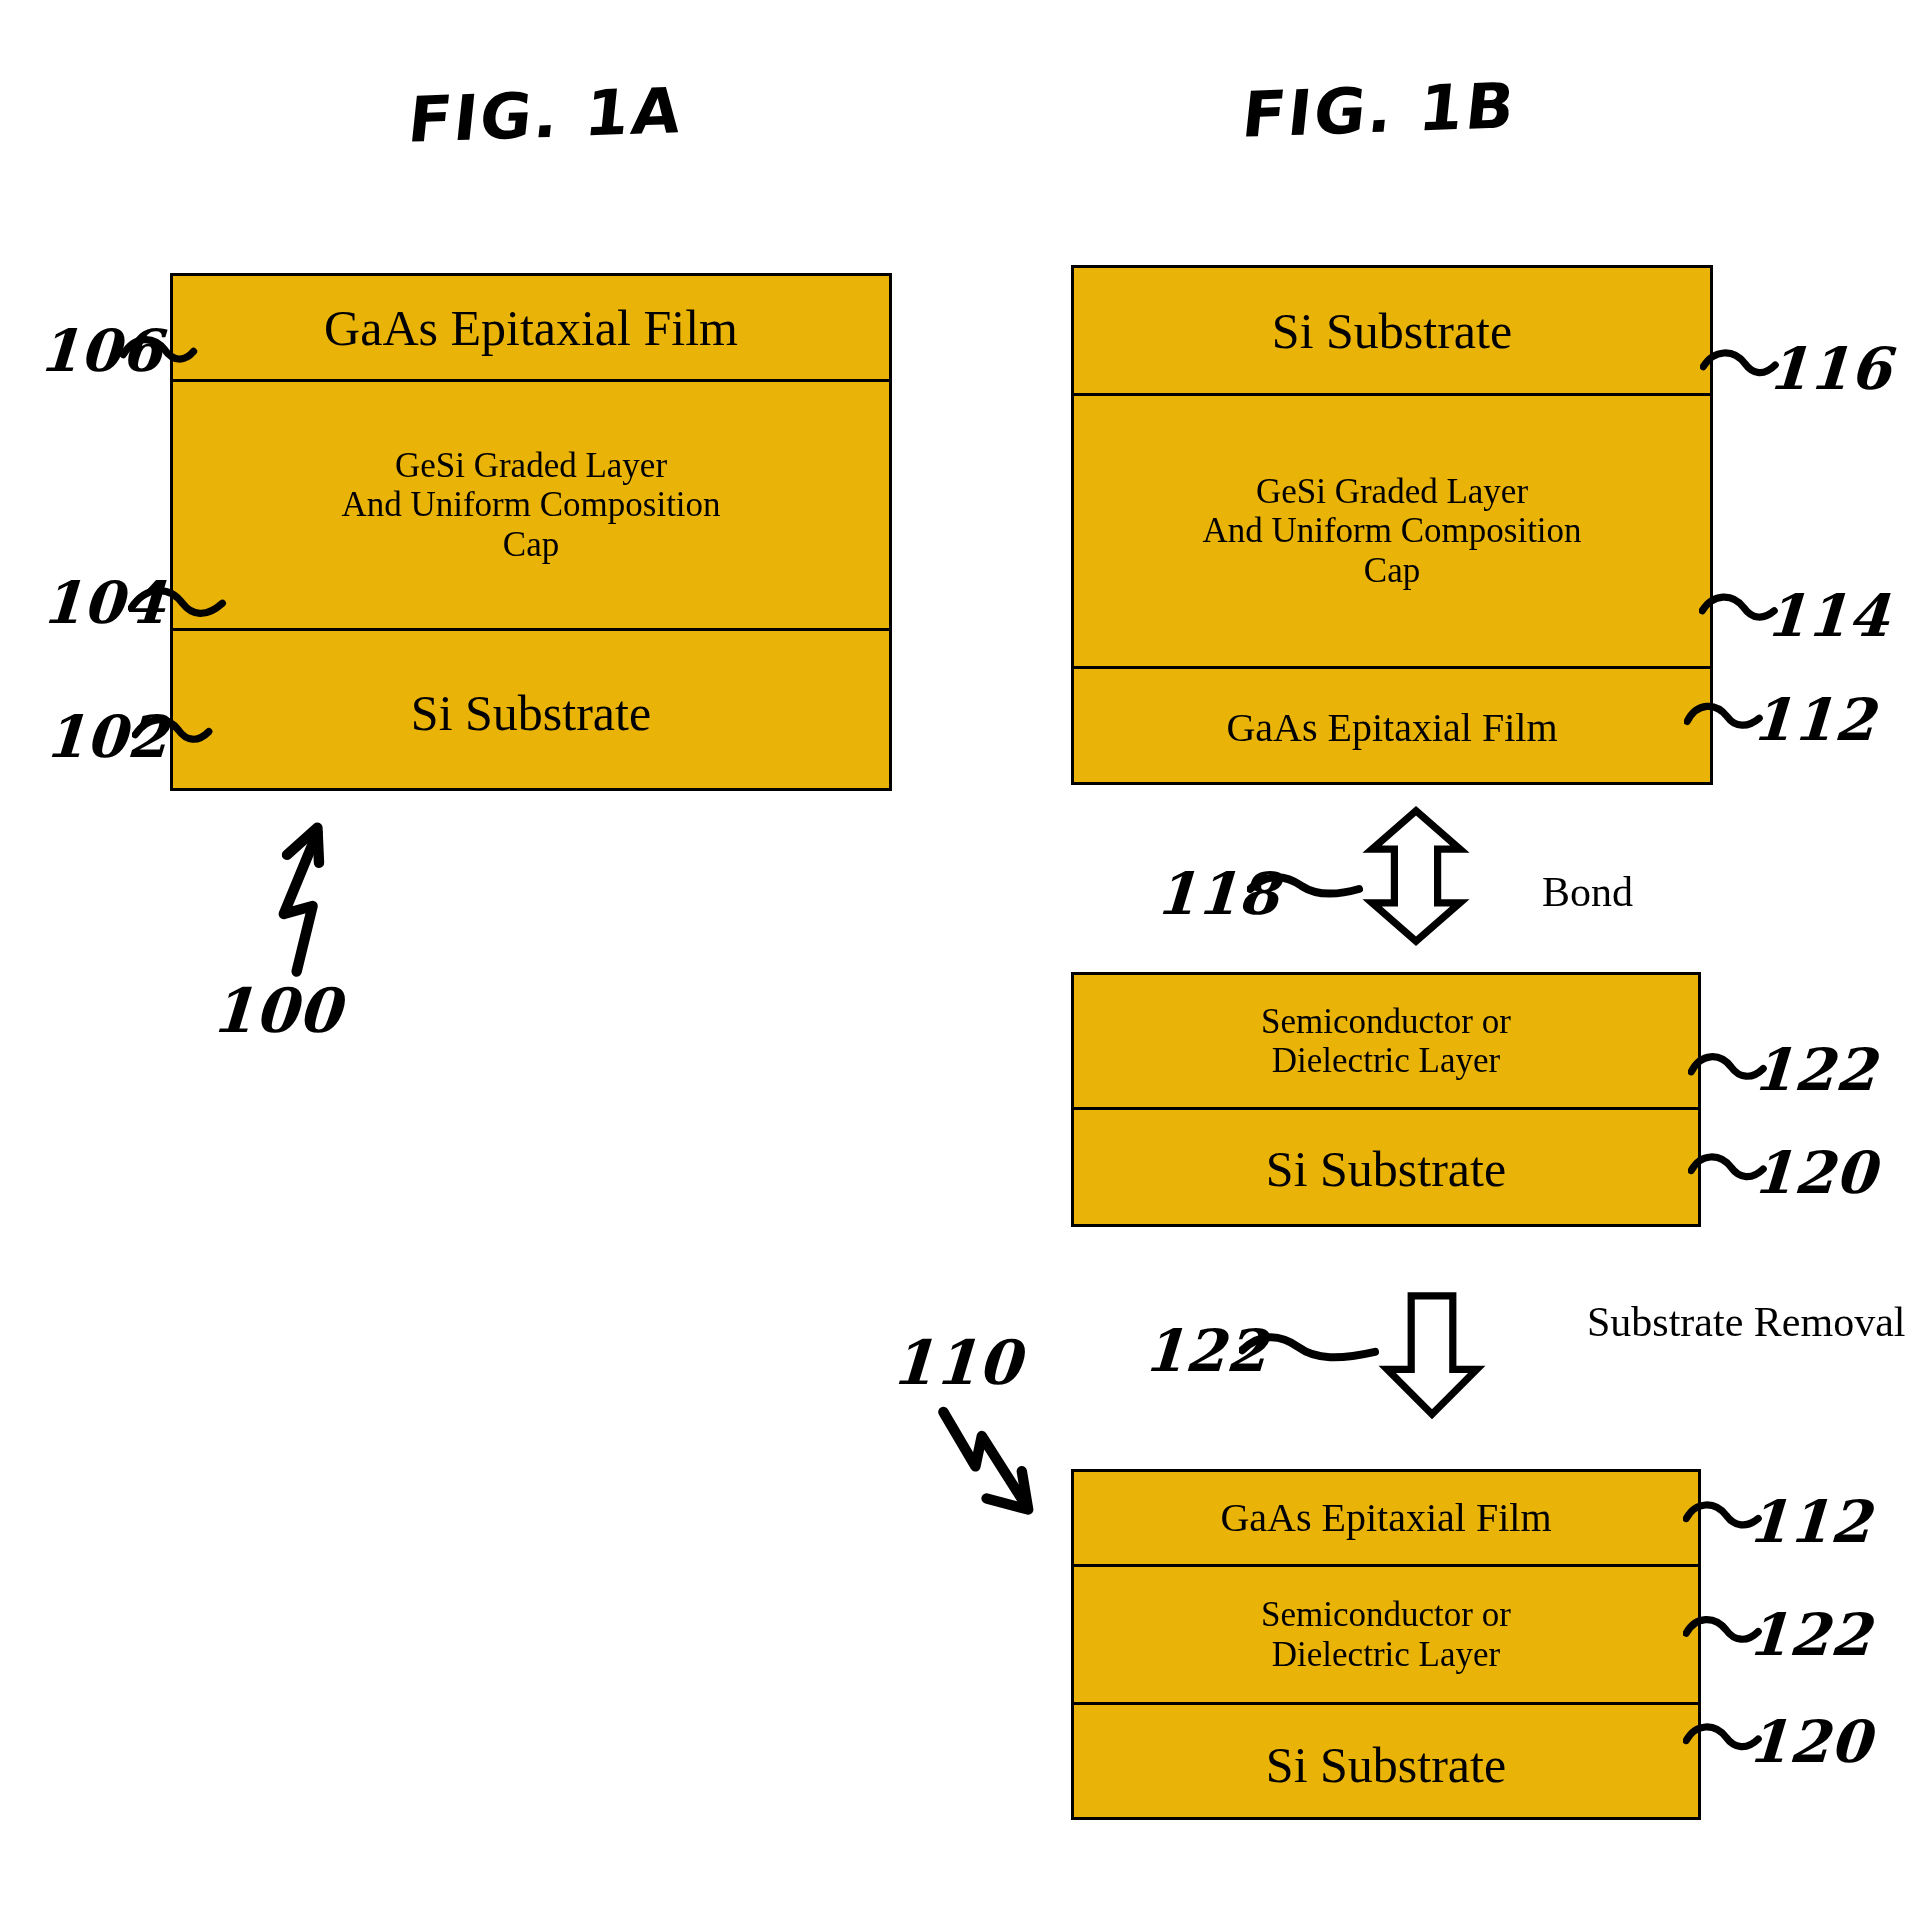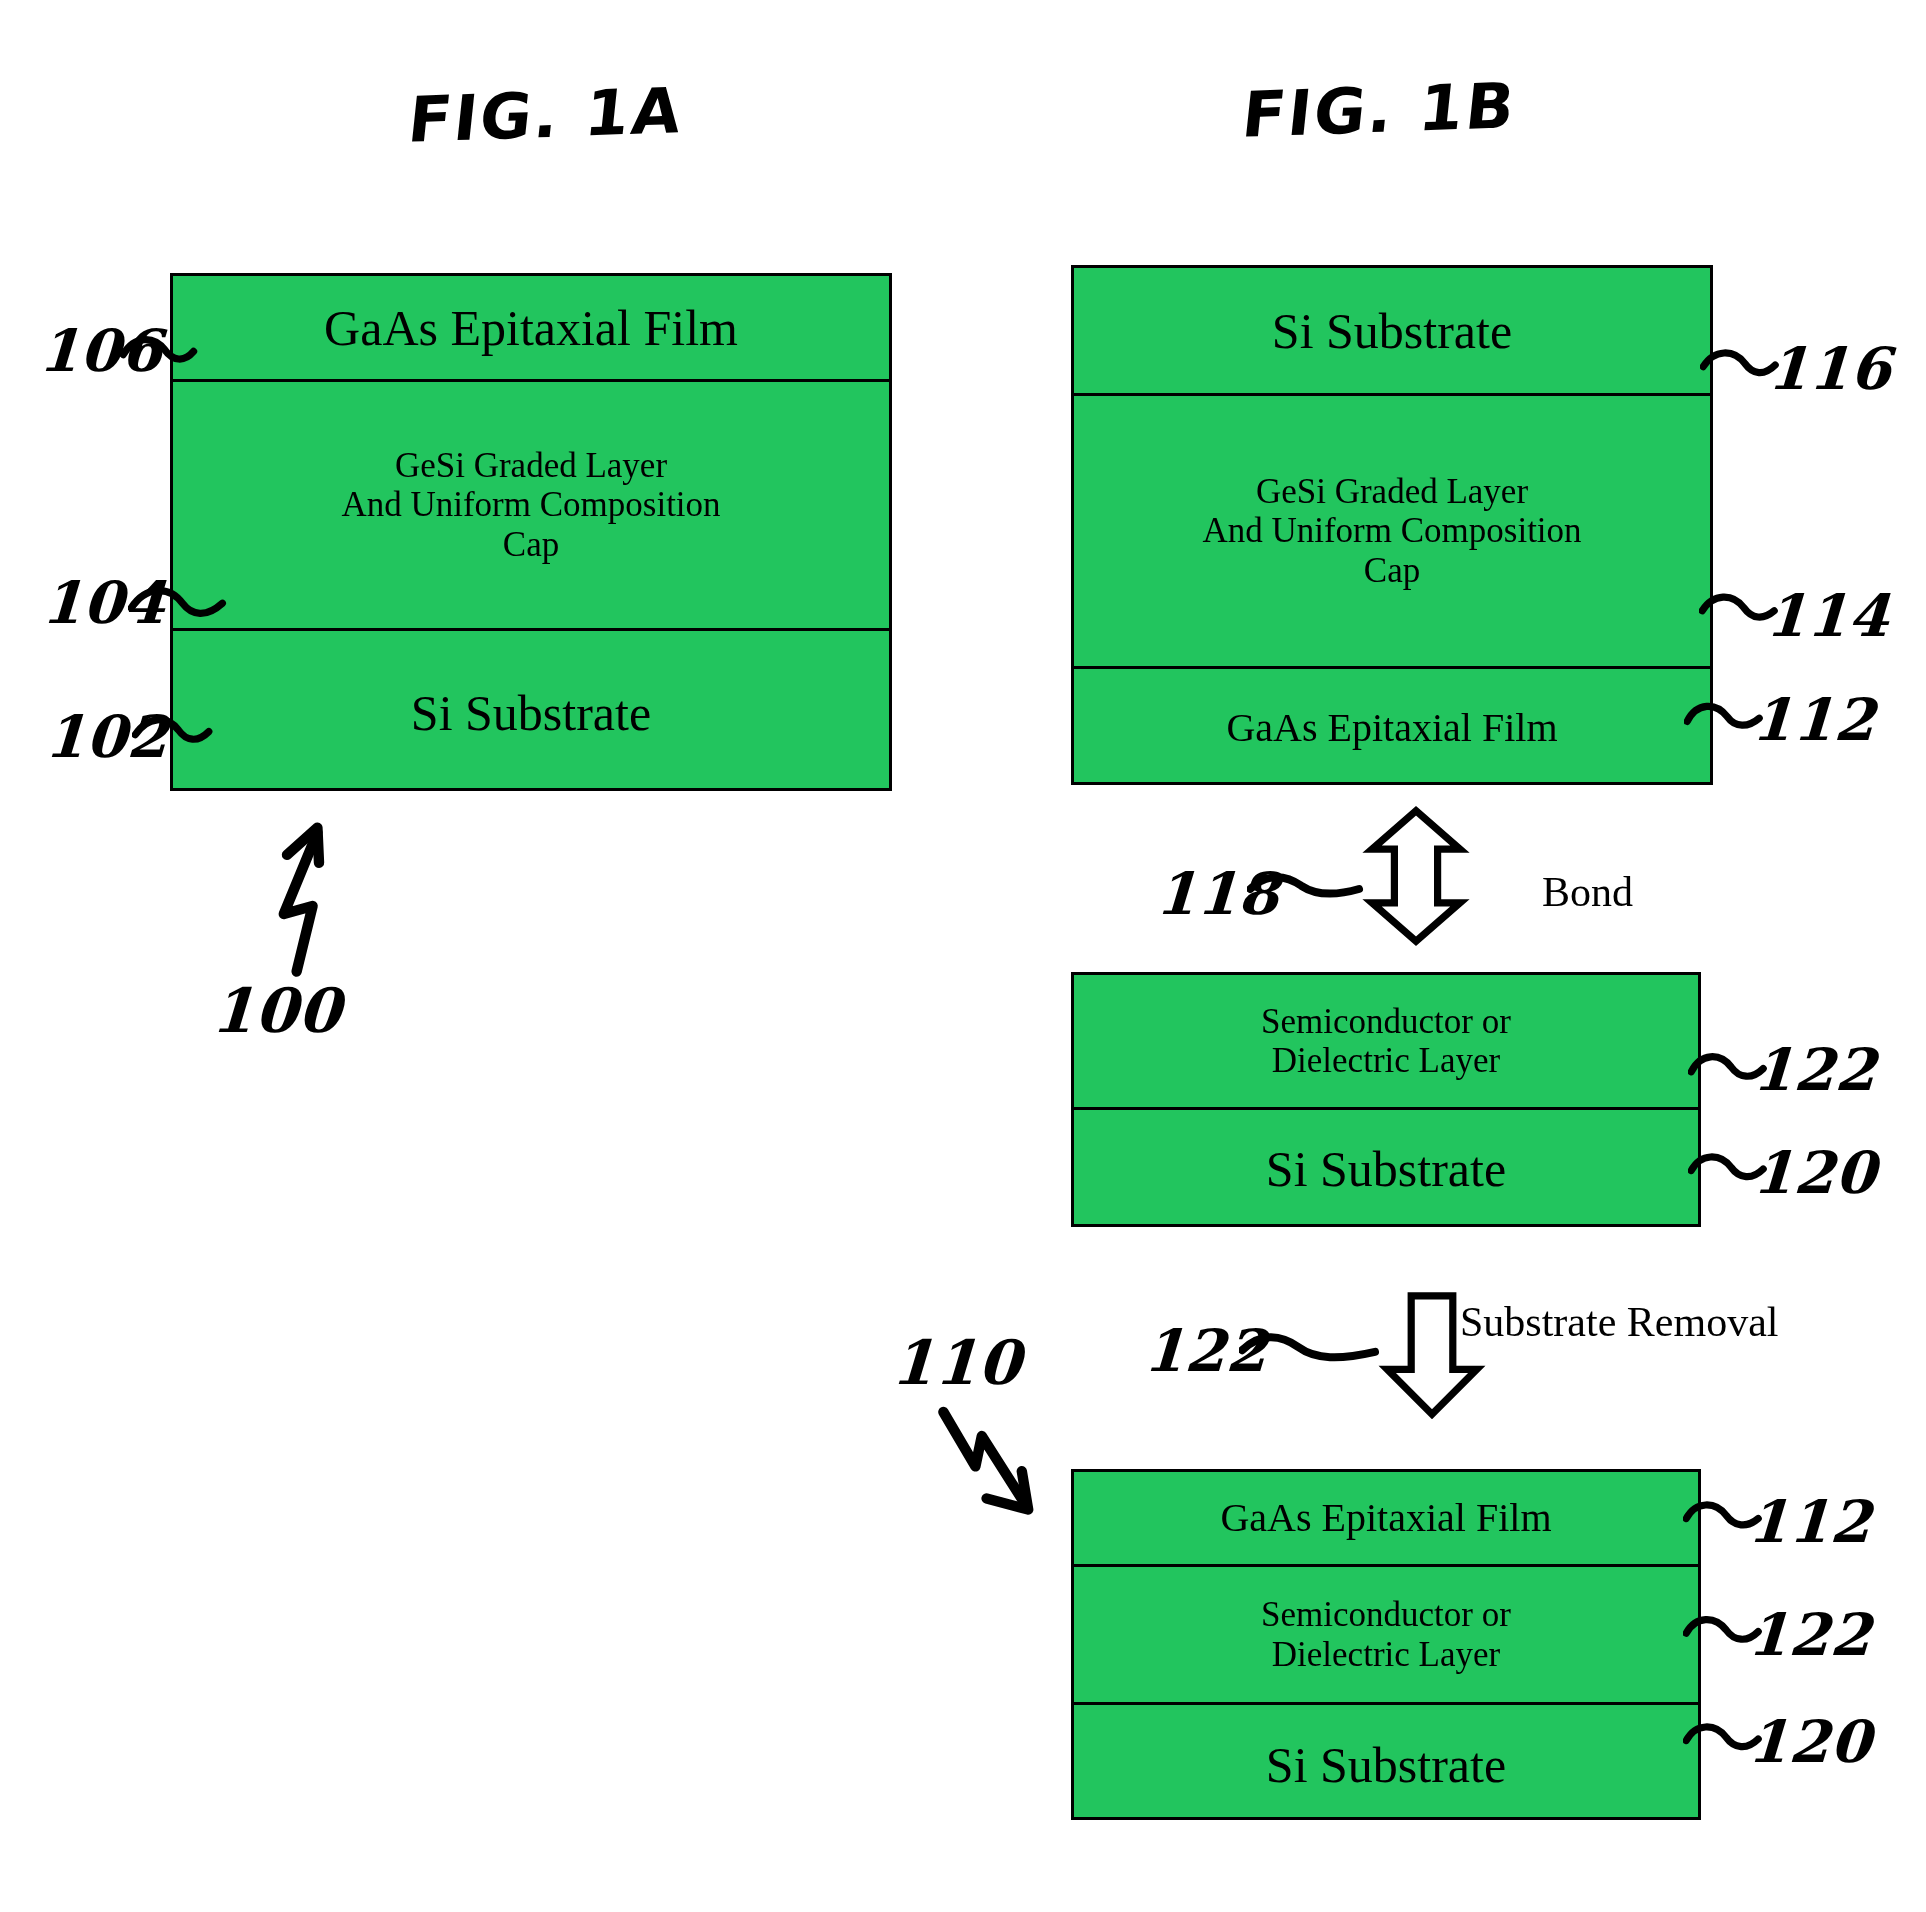--- a/index.html
+++ b/index.html
@@ -36,21 +36,21 @@
     white-space: nowrap;
     transform: skewX(-8deg) rotate(-2deg);
     color: #000;
   }
 
   
   .stack {
     position: absolute;
     border: 3.2px solid #000;
     box-sizing: border-box;
-    background: #22c55e;
+    background: #eab308;
   }
   .layer {
     border-bottom: 3.2px solid #000;
     box-sizing: border-box;
     display: flex;
     flex-direction: column;
     align-items: center;
     justify-content: center;
     text-align: center;
     padding: 3.2px 16px;
@@ -177,21 +177,21 @@
 </svg>
 <div class="hand" style="left:1758px; top:1139px; font-size:58px;">120</div>
 
 <svg class="leader" style="left:1376px; top:1291px;" width="112" height="128" viewBox="0 0 140 160">
   <path d="M44 6 L 96 6 L 96 98 L 126 98 L 70 154 L 14 98 L 44 98 Z" fill="#fff" stroke="#000" stroke-width="9" stroke-linejoin="miter"></path>
 </svg>
 <svg class="leader" style="left:1239px; top:1323px;" width="144" height="56" viewBox="0 0 180 70">
   <path d="M4 34 C 26 12, 52 14, 74 30 C 96 46, 126 46, 170 36" fill="none" stroke="#000" stroke-width="10" stroke-linecap="round"></path>
 </svg>
 <div class="hand" style="left:1149px; top:1317px; font-size:58px;">122</div>
-<div class="proc-text" style="left:1460px; top:1298px;">
+<div class="proc-text" style="left:1587px; top:1298px;">
   <span class="ln">Substrate</span>
   <span class="ln">Removal</span>
 </div>
 
 <div class="hand" style="left:897px; top:1327px; font-size:61px;">110</div>
 <svg class="leader" style="left:937px; top:1404px;" width="144" height="144" viewBox="0 0 180 180">
   <path d="M8 10 L 48 78 L 56 40 L 112 128" fill="none" stroke="#000" stroke-width="13" stroke-linecap="round" stroke-linejoin="round"></path>
   <path d="M62 118 L 114 132 L 106 84" fill="none" stroke="#000" stroke-width="13" stroke-linecap="round" stroke-linejoin="round"></path>
 </svg>
 

